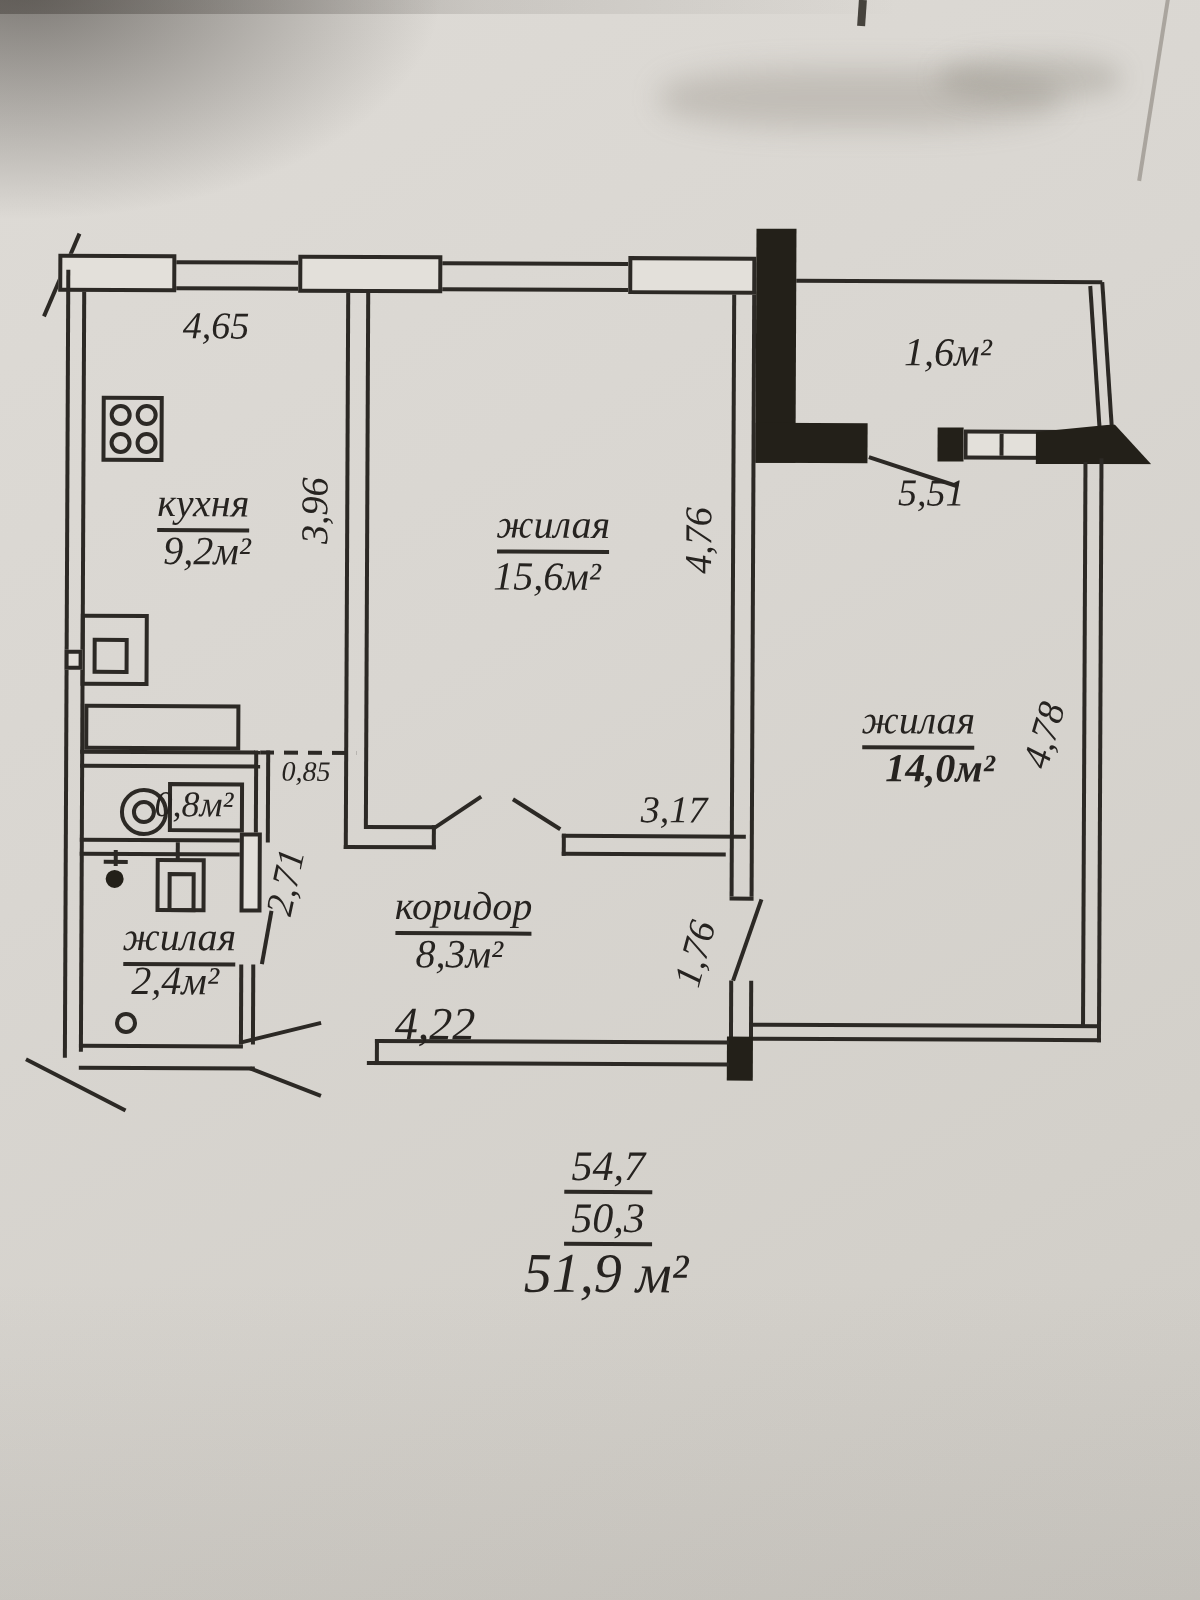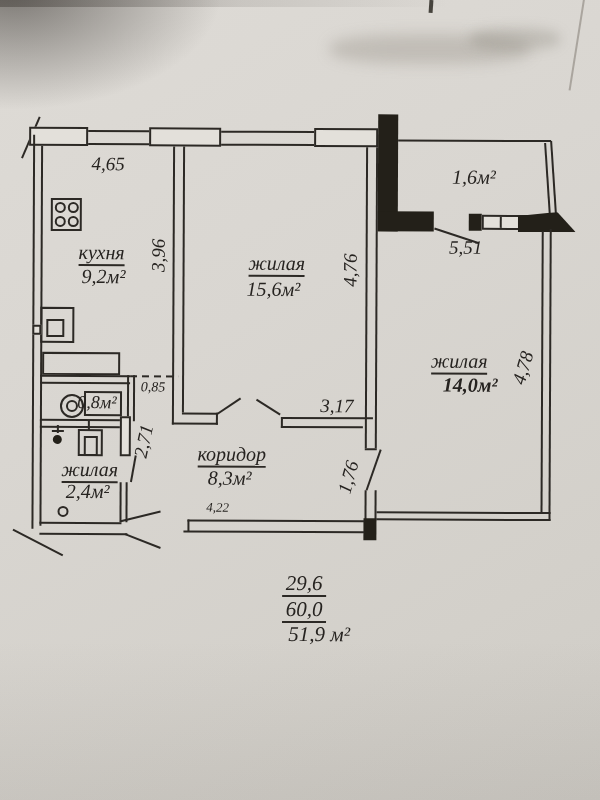--- a/index.html
+++ b/index.html
@@ -160,20 +160,20 @@
     </div>
     <div class="txt" style="left:60px;top:482px;width:56px;font-size:20px;font-style:italic;">2,4м²</div>
 
     <div class="txt" style="left:194px;top:444px;width:76px;font-size:20px;">
       <span class="u">коридор</span>
     </div>
     <div class="txt" style="left:202px;top:468px;width:56px;font-size:20px;">8,3м²</div>
 
     <div class="txt" style="left:266px;top:396px;width:48px;font-size:19px;margin-left:47px;">3,17</div>
     <div class="txt" style="left:325px;top:467px;width:48px;font-size:19px;transform:rotate(-75deg);">1,76</div>
-    <div class="txt" style="left:194px;top:501px;width:48px;font-size:13px;">4,22</div>
+    <div class="txt" style="left:194px;top:501px;width:48px;font-size:23px;">4,22</div>
 
-    <div class="txt u" style="left:283px;top:572px;width:44px;font-size:21px;">29,6</div>
-    <div class="txt u" style="left:283px;top:598px;width:44px;font-size:21px;">60,0</div>
-    <div class="txt" style="left:281px;top:623px;width:70px;font-size:21px;text-align:right;">51,9 м²</div>
+    <div class="txt u" style="left:283px;top:572px;width:44px;font-size:21px;">54,7</div>
+    <div class="txt u" style="left:283px;top:598px;width:44px;font-size:21px;">50,3</div>
+    <div class="txt" style="left:263px;top:623px;width:70px;font-size:28px;text-align:center;">51,9 м²</div>
 
   </div>
 </div>
 
 </body></html>

